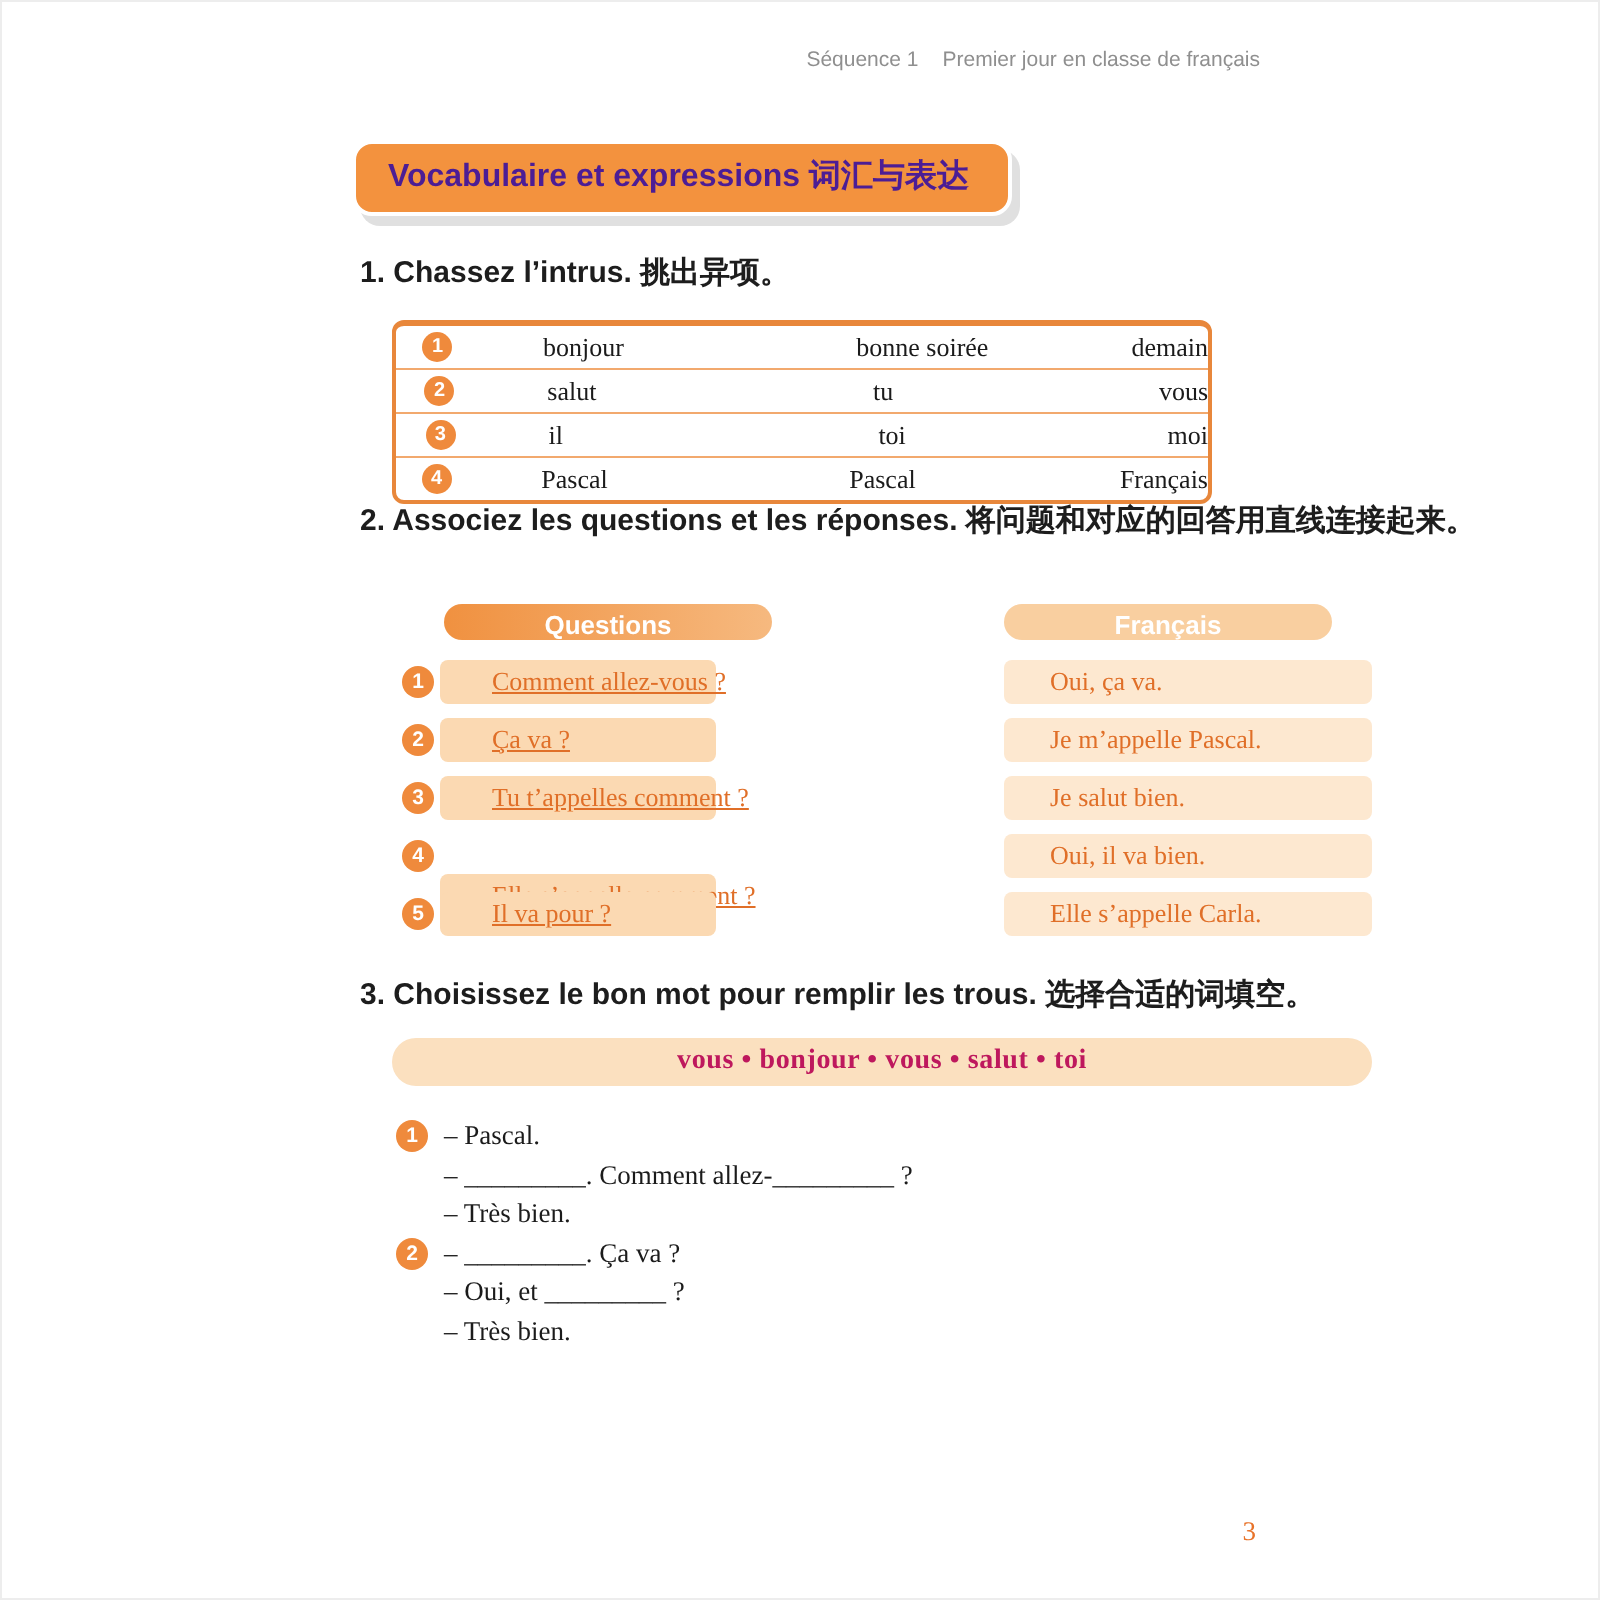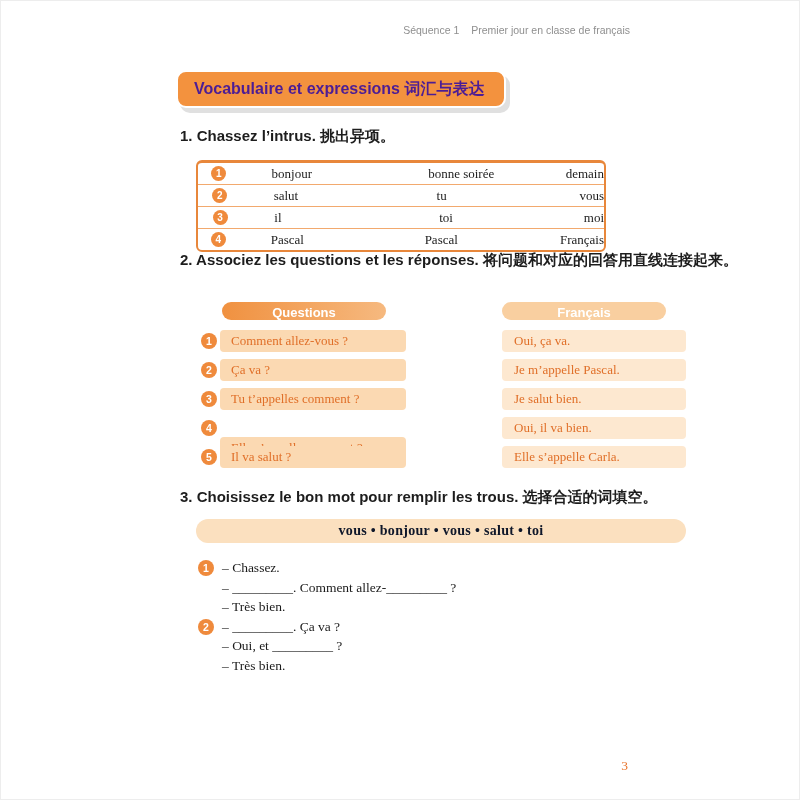--- a/index.html
+++ b/index.html
@@ -32,28 +32,28 @@
          font-family:"Liberation Sans",sans-serif;font-weight:bold;}
   .b15{width:15px;height:15px;line-height:15px;font-size:10px;}
   .b16{width:16px;height:16px;line-height:16px;font-size:10.5px;}
 
   
   .pill{position:absolute;top:302px;height:18px;width:164px;border-radius:11px;color:#fff;
         font:bold 13px/21px "Liberation Sans",sans-serif;text-align:center;}
   .pill-q{left:222px;background:linear-gradient(90deg,#F09140,#F6B97F);}
   .pill-r{left:502px;background:#F9CFA0;}
   .qbadge{position:absolute;left:201px;}
-  .qbox{position:absolute;left:220px;width:186px;height:22px;background:#FBD9B2;border-radius:4px;
-        font:13px/22px "Liberation Serif",serif;color:#E06F28;padding-left:11px;box-sizing:border-box;white-space:nowrap;}
+  .qbox{position:absolute;left:220px;width:138px;height:22px;background:#FBD9B2;border-radius:4px;
+        font:13px/22px "Liberation Serif",serif;color:#E06F28;padding-left:26px;box-sizing:border-box;white-space:nowrap;text-decoration:underline;}
   .abox{position:absolute;left:502px;width:184px;height:22px;background:#FDE8D0;border-radius:4px;
-        font:13px/22px "Liberation Serif",serif;color:#E06F28;padding-left:12px;box-sizing:border-box;white-space:nowrap;}
+        font:13px/22px "Liberation Serif",serif;color:#E06F28;padding-left:23px;box-sizing:border-box;white-space:nowrap;}
 
   
   .wordbank{position:absolute;left:196px;top:519px;width:490px;height:24px;background:#FBE0BF;border-radius:12px;
-            text-align:center;font:bold 14px/24px "Liberation Serif",serif;color:#0f172a;letter-spacing:.3px;}
+            text-align:center;font:bold 14px/24px "Liberation Serif",serif;color:#be185d;letter-spacing:.3px;}
   .dialogue{position:absolute;left:222px;top:558px;font:13.5px/19.5px "Liberation Serif",serif;color:#1b1b1b;}
   .dblock{position:relative;}
   .dbadge{position:absolute;left:-24px;top:2px;}
   .dline{white-space:pre;}
 
   
   .pageno{position:absolute;right:172px;bottom:26px;font:13.5px "Liberation Serif",serif;color:#E8732A;}
 </style>
 </head>
 <body>
@@ -116,30 +116,30 @@
 
   <span class="badge b16 qbadge" style="top:391px">3</span>
   <div class="qbox" style="top:388px">Tu t’appelles comment ?</div>
   <div class="abox" style="top:388px">Je salut bien.</div>
 
   <span class="badge b16 qbadge" style="top:420px">4</span>
   <div class="qbox" style="top:437px">Elle s’appelle comment ?</div>
   <div class="abox" style="top:417px">Oui, il va bien.</div>
 
   <span class="badge b16 qbadge" style="top:449px">5</span>
-  <div class="qbox" style="top:446px">Il va salut ?</div>
+  <div class="qbox" style="top:446px">Il va pour ?</div>
   <div class="abox" style="top:446px">Elle s’appelle Carla.</div>
 
   <div class="h h3">3. Choisissez le bon mot pour remplir les trous. 选择合适的词填空。</div>
   <div class="wordbank">vous • bonjour • vous • salut • toi</div>
 
   <div class="dialogue">
     <div class="dblock">
       <span class="badge b16 dbadge">1</span>
-      <div class="dline">– Chassez.</div>
+      <div class="dline">– Pascal.</div>
       <div class="dline">– _________. Comment allez-_________ ?</div>
       <div class="dline">– Très bien.</div>
     </div>
     <div class="dblock">
       <span class="badge b16 dbadge">2</span>
       <div class="dline">– _________. Ça va ?</div>
       <div class="dline">– Oui, et _________ ?</div>
       <div class="dline">– Très bien.</div>
     </div>
   </div>

